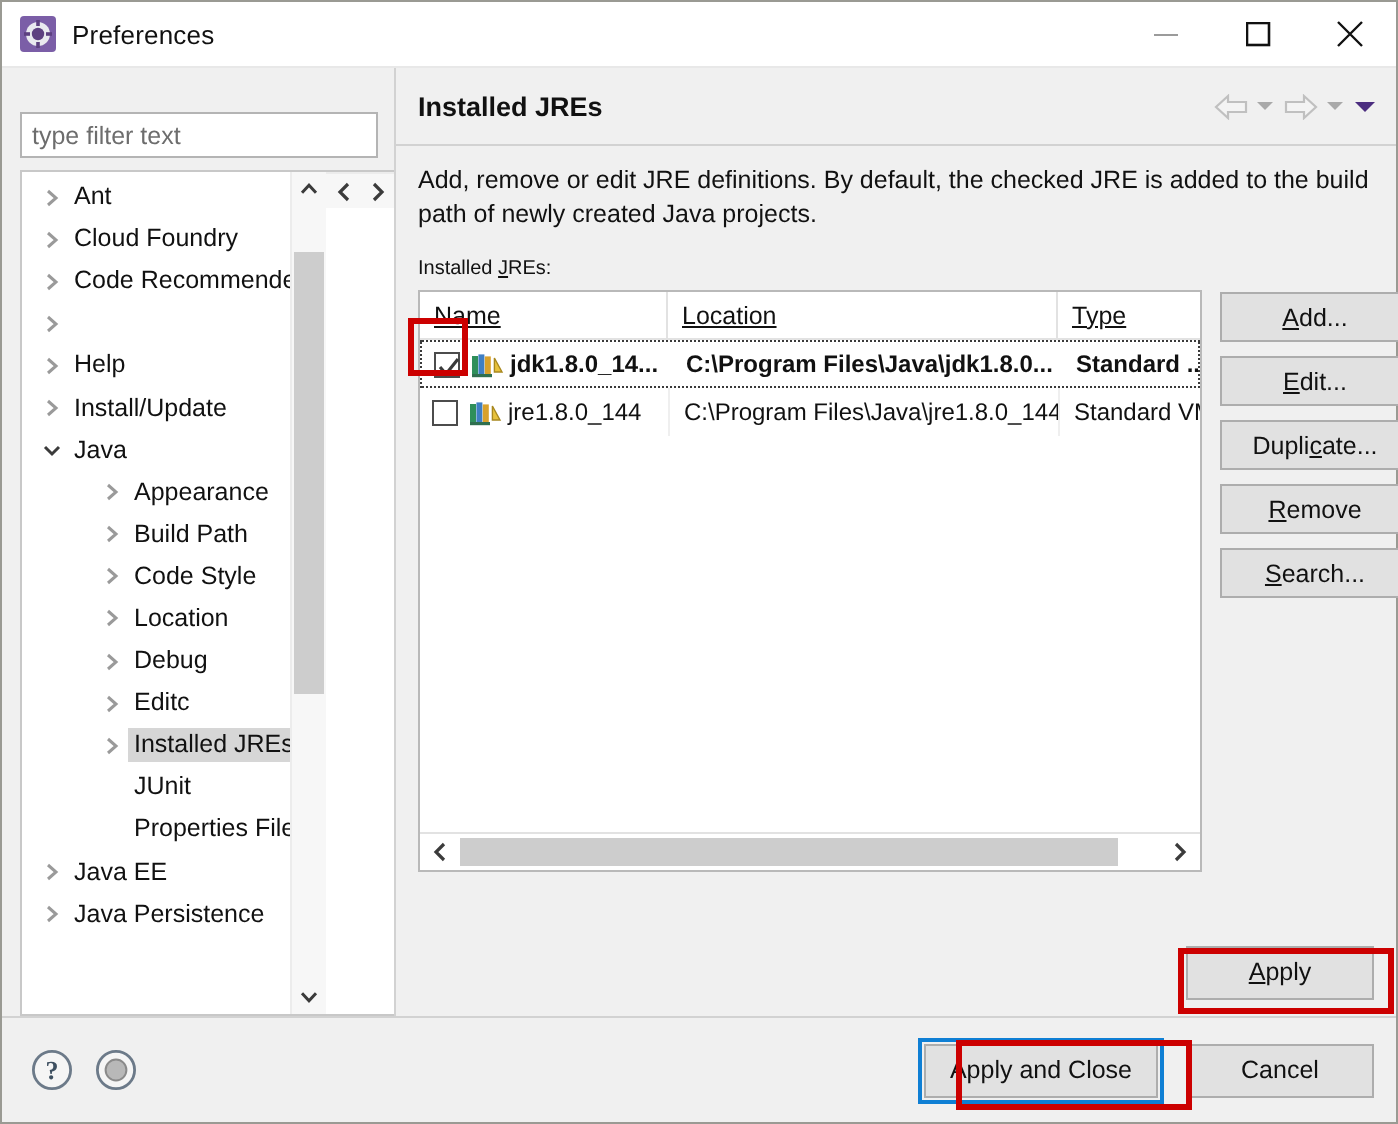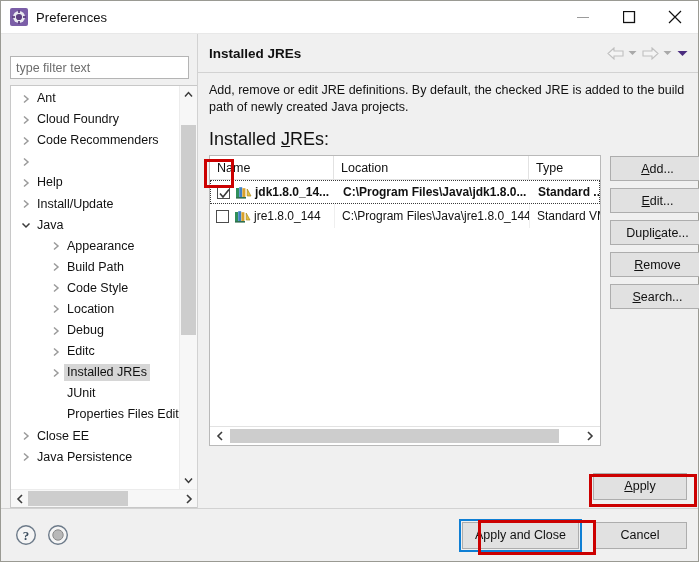--- a/index.html
+++ b/index.html
@@ -50,21 +50,21 @@
   .filter{
     width:100%;height:23px;box-sizing:border-box;
     border:1px solid #b4b4b4;background:#fff;
     font-family:"Liberation Sans",sans-serif;font-size:12.5px;
     color:#111;padding:0 5px;outline:none;
   }
   .filter::placeholder{color:#6d6d6d;opacity:1;}
   .tree-area{
     flex:1 1 auto;min-height:0;
     margin:0 0 0 9px;
-    display:flex;flex-direction:column;
+    display:flex;
     background:#fff;
     border:1px solid #c8c8c8;border-right:none;
     box-sizing:border-box;
   }
   .tree-inner{flex:1 1 auto;display:flex;min-height:0;overflow:hidden;}
   .tree{
     flex:1 1 auto;overflow:hidden;position:relative;
     padding-top:2px;
   }
   .ti{
@@ -109,37 +109,37 @@
     display:flex;align-items:center;
     border-bottom:1px solid #d2d2d2;
     padding-left:11px;
   }
   .pane-title{font-size:13.5px;font-weight:bold;color:#111;}
   .nav{margin-left:auto;display:flex;align-items:center;padding-right:8px;gap:0px;}
   .nav .nb{width:20px;height:22px;display:flex;align-items:center;justify-content:center;}
   .nav .cb{width:15px;height:22px;display:flex;align-items:center;justify-content:center;}
   .pane-body{flex:1 1 auto;min-height:0;padding:9px 11px 0 11px;display:flex;flex-direction:column;}
   .desc{font-size:12.5px;line-height:17px;color:#111;margin:0 0 13px 0;}
-  .list-label{font-size:18px;color:#111;margin-bottom:5px;}
+  .list-label{font-size:10px;color:#111;margin-bottom:5px;}
   .list-label u{text-decoration:underline;}
   .table-row-area{display:flex;flex:0 0 auto;min-height:0;}
   .table-box{
     width:392px;flex:0 0 392px;height:291px;
     border:1px solid #b9b9b9;background:#fff;
     box-sizing:border-box;display:flex;flex-direction:column;
   }
   .thead{
     height:23px;flex:0 0 23px;display:flex;
     border-bottom:1px solid #e2e2e2;background:#fff;
   }
   .th{
     display:flex;align-items:center;padding-left:7px;
     font-size:12.5px;color:#111;
     border-right:1px solid #e2e2e2;box-sizing:border-box;
-    overflow:hidden;white-space:nowrap;
+    overflow:hidden;white-space:nowrap;text-decoration:underline;
   }
   .th.c0{width:124px;flex:0 0 124px;}
   .th.c1{width:195px;flex:0 0 195px;}
   .th.c2{flex:1 1 auto;border-right:none;}
   .tbody{flex:1 1 auto;position:relative;overflow:hidden;}
   .tr{height:24px;display:flex;align-items:center;box-sizing:border-box;}
   .tr.selected{border:1px dotted #3a3a3a;background:#fff;font-weight:bold;}
   .td{
     display:flex;align-items:center;box-sizing:border-box;
     overflow:hidden;white-space:nowrap;font-size:12px;color:#111;
@@ -363,21 +363,21 @@
               <div class="ti lvl2">
                 <span class="arrow"></span>
                 <span class="lbl">Properties Files Editc</span>
               </div>
               <div class="ti lvl1">
                 <span class="arrow">
                   <svg width="8" height="10" viewBox="0 0 8 10">
                     <path d="M2 1.5 L6 5 L2 8.5" stroke="#9a9a9a" stroke-width="1.5" fill="none"></path>
                   </svg>
                 </span>
-                <span class="lbl">Close EE</span>
+                <span class="lbl">Java EE</span>
               </div>
               <div class="ti lvl1">
                 <span class="arrow">
                   <svg width="8" height="10" viewBox="0 0 8 10">
                     <path d="M2 1.5 L6 5 L2 8.5" stroke="#9a9a9a" stroke-width="1.5" fill="none"></path>
                   </svg>
                 </span>
                 <span class="lbl">Java Persistence</span>
               </div>
             </div>

